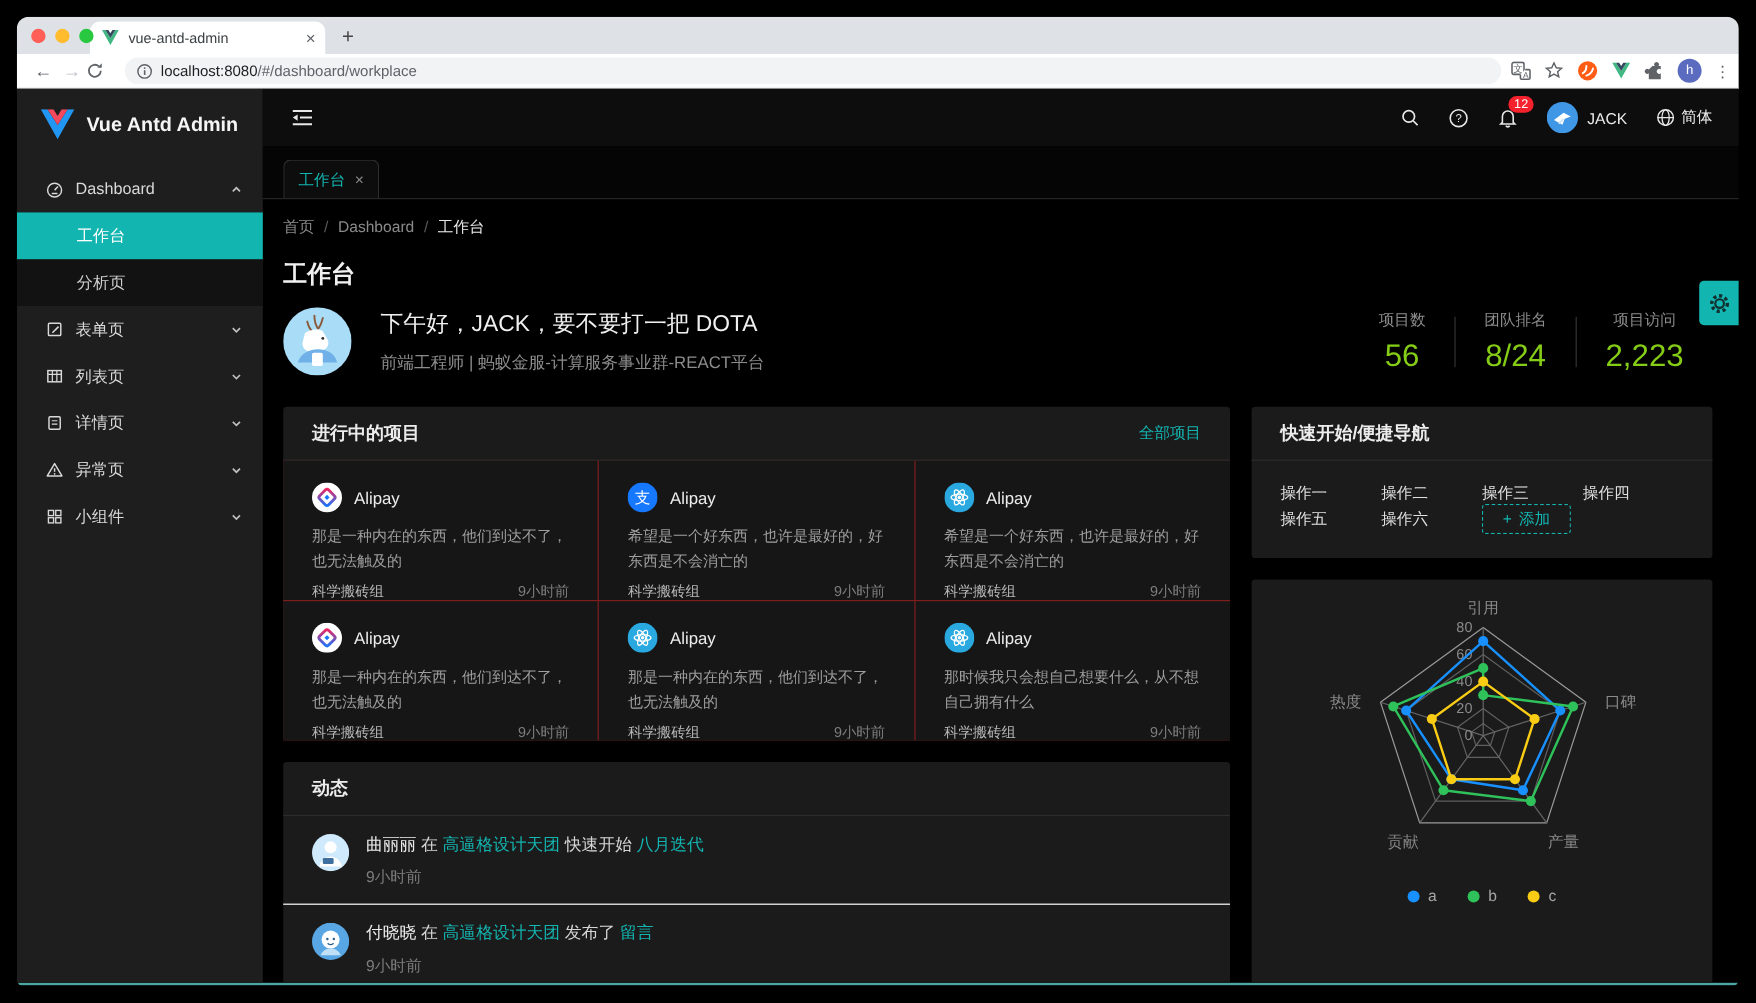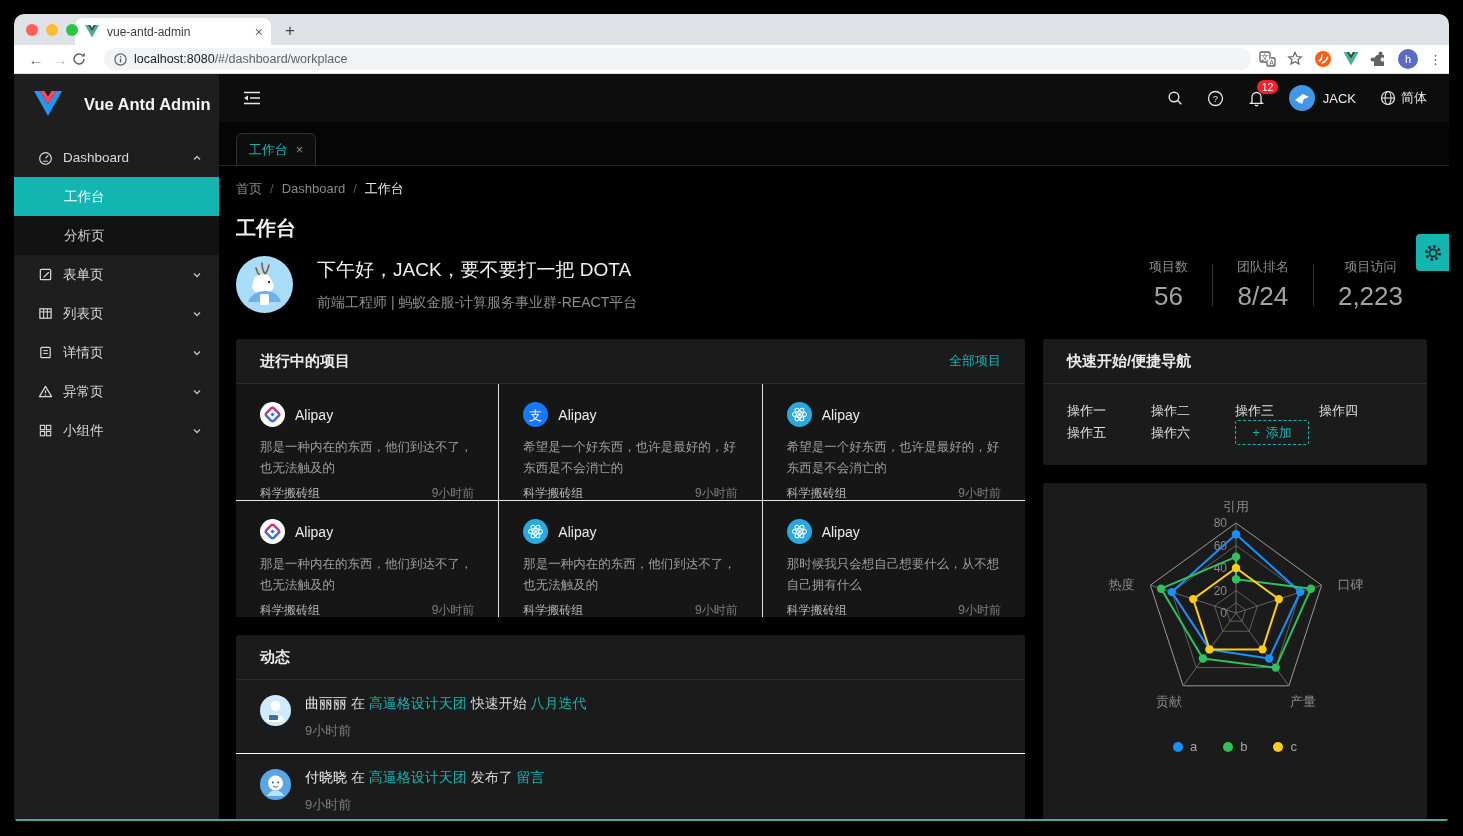--- a/index.html
+++ b/index.html
@@ -22,21 +22,21 @@
   .urlbar { flex:1; height:22px; background:#f1f3f4; border-radius:11px; margin:0 8px; display:flex; align-items:center; padding:0 10px; }
   .url-host { font-size:12.5px; color:#202124; margin-left:7px; }
   .url-rest { font-size:12.5px; color:#5f6368; }
   .tb-right { display:flex; align-items:center; gap:11px; }
   .chrome-avatar { width:20px; height:20px; border-radius:50%; background:#5b6bc0; color:#fff; font-size:11px; display:flex; align-items:center; justify-content:center; }
   .kebab { color:#5f6368; font-size:13px; letter-spacing:0; line-height:5px; width:10px; text-align:center; }
 
   
   .app { height:747px; display:flex; position:relative; background:#000; border-bottom:2px solid #4aa7a1; }
   .sidebar { width:205px; background:#1e1e1e; flex-shrink:0; }
-  .logo-row { height:60px; display:flex; align-items:center; padding-left:20px;gap:12px; }
+  .logo-row { height:60px; display:flex; align-items:center; padding-left:20px; }
   .logo-title { color:#f5f5f5; font-size:16.5px; font-weight:bold; margin-left:10px; }
   .menu { margin-top:4px; }
   .m-item { height:39px; display:flex; align-items:center; padding:0 16px 0 24px; color:#d9d9d9; font-size:13.5px; cursor:pointer; }
   .m-item .lbl { margin-left:10px; flex:1; }
   .submenu { background:#121212; }
   .s-item { height:39px; display:flex; align-items:center; padding-left:50px; color:#cfcfcf; font-size:13.5px; cursor:pointer; }
   .s-item.selected { background:var(--accent); color:#fff; }
 
   .main { flex:1; display:flex; flex-direction:column; min-width:0; }
   .app-header { height:48px; display:flex; align-items:center; background:#0d0d0d; padding:0 22px 0 24px; }
@@ -57,32 +57,32 @@
   .breadcrumb .current { color:#e8e8e8; }
   .page-title { margin-top:17px; font-size:20px; font-weight:bold; color:#f0f0f0; }
 
   .welcome { margin-top:14px; display:flex; align-items:center; }
   .wel-text { margin-left:24px; }
   .greeting { font-size:19px; color:#f0f0f0; font-weight:500; }
   .wel-sub { margin-top:11px; font-size:14px; color:#8c8c8c; }
   .stats { margin-left:auto; display:flex; align-items:center; }
   .stat { text-align:center; padding:0 24px; }
   .stat-label { font-size:13px; color:#8c8c8c; }
-  .stat-value { margin-top:5px; font-size:26px; font-weight:300; color:#a3a3a3; }
+  .stat-value { margin-top:5px; font-size:26px; font-weight:300; color:#84cc16; }
   .stat-div { width:1px; height:42px; background:#333; }
 
   .cols { margin-top:26px; display:flex; gap:18px; }
   .col-left { flex:1; min-width:0; }
   .col-right { width:384px; flex-shrink:0; }
   .card { background:#1b1b1b; border-radius:3px; }
   .card-hd { height:45px; display:flex; align-items:center; padding:0 24px; border-bottom:1px solid #2c2c2c; }
   .card-title { font-size:15px; font-weight:bold; color:#ececec; }
   .card-link { margin-left:auto; font-size:13px; color:var(--accent); cursor:pointer; }
 
-  .proj-grid { display:grid; grid-template-columns:1fr 1fr 1fr; gap:1px; background:#e5e5e5; }
+  .proj-grid { display:grid; grid-template-columns:1fr 1fr 1fr; gap:1px; background:#7f1d1d; }
   .proj-cell { background:#161616; padding:18px 24px 10px; height:116px; }
   .proj-top { display:flex; align-items:center; }
   .proj-name { margin-left:10px; font-size:14px; color:#ececec; }
   .proj-desc { margin-top:10px; font-size:12.5px; color:#9e9e9e; line-height:1.65; height:42px; overflow:hidden; }
   .proj-ft { margin-top:6px; display:flex; align-items:center; }
   .proj-group { font-size:12px; color:#b8b8b8; font-weight:500; cursor:pointer; }
   .proj-time { margin-left:auto; font-size:12px; color:#7d7d7d; }
 
   .act-card { margin-top:18px; min-height:220px; }
   .act-item { display:flex; padding:15px 24px 13px; }

